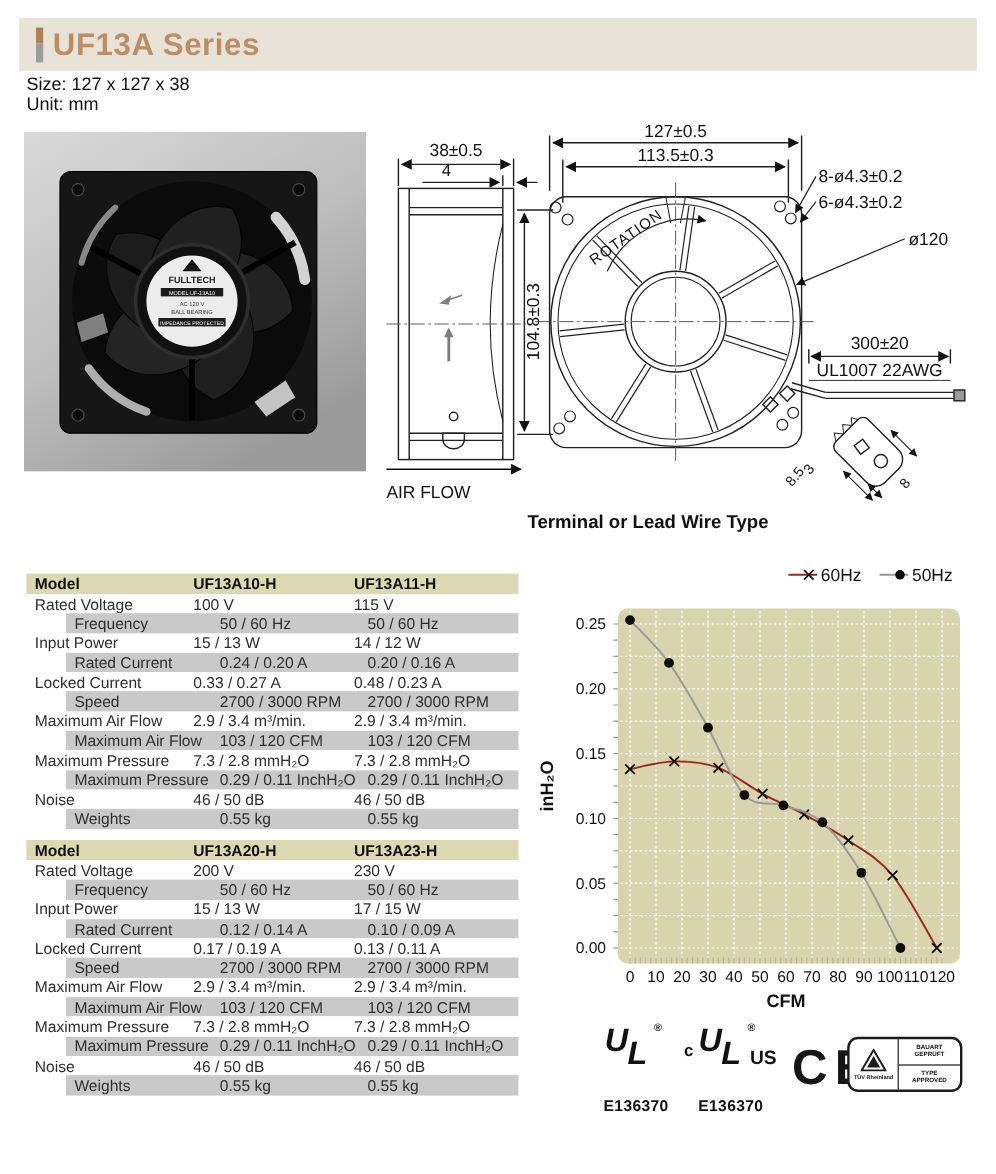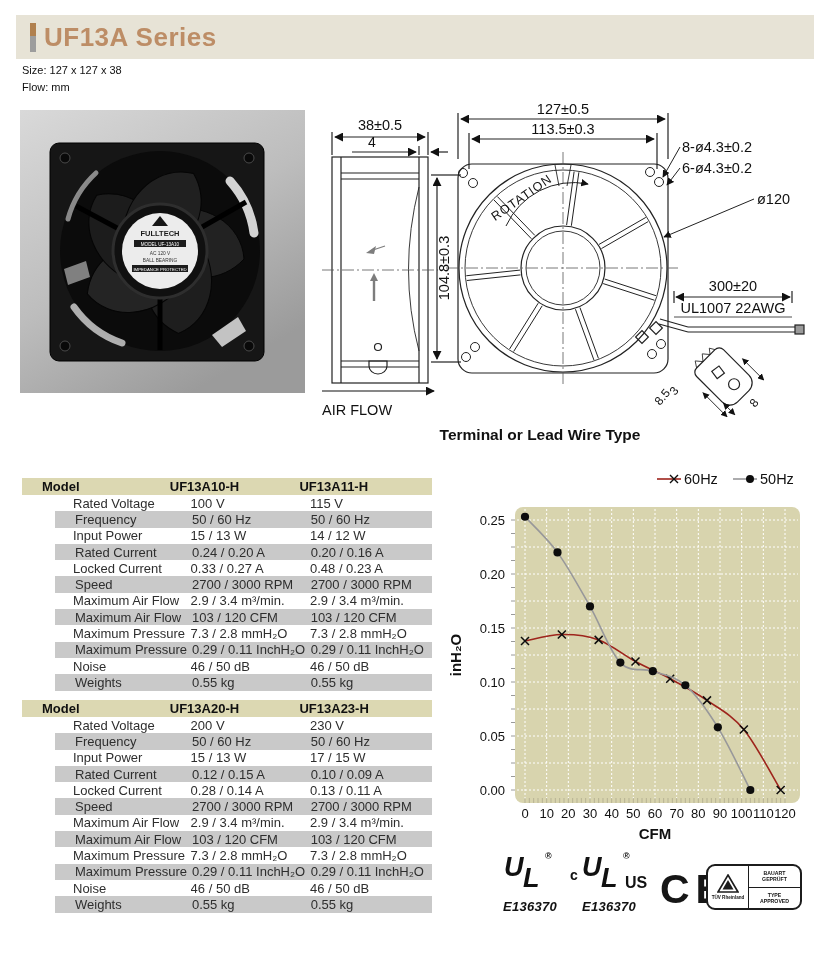--- a/index.html
+++ b/index.html
@@ -7,55 +7,55 @@
   body{font-family:"Liberation Sans",sans-serif;color:#111;}
   #page{position:relative;width:822px;height:978px;background:#fff;overflow:hidden;}
   .abs{position:absolute;}
 
   
   #header-bar{left:16px;top:15px;width:798px;height:44px;background:#e7e3d6;}
   #accent-bar{position:absolute;left:14px;top:8px;width:6px;height:29px;}
   #accent-bar .top{width:6px;height:13px;background:#b0804e;}
   #accent-bar .bot{width:6px;height:16px;background:#9d9d9d;}
   #series-title{position:absolute;left:28px;top:7px;font-size:26px;font-weight:bold;color:#bd8d66;letter-spacing:.5px;}
-  #size-block{left:22px;top:62px;font-size:11px;line-height:17px;color:#101010;}
+  #size-block{left:22px;top:62px;font-size:15px;line-height:17px;color:#101010;}
 
   
   #fan-photo{left:20px;top:110px;}
   #photo-caption{left:20px;top:395px;width:285px;text-align:center;font-size:15px;font-weight:bold;color:#0d0d0d;}
 
   
   #drawing{left:308px;top:85px;}
   #drawing text{fill:#111;font-family:"Liberation Sans",sans-serif;}
 
   
   .spec-table{position:absolute;left:22px;width:410px;font-size:13px;color:#2e2e2e;}
   .trow{display:flex;height:16.3px;align-items:center;}
   .trow.thead{background:#dcd8b2;font-weight:bold;height:17px;color:#101010;}
   .trow.even{background:#c9c9c9;margin-left:33px;}
-  .trow.odd{background:#fff;margin-left:31px;}
+  .trow.odd{background:#fff;}
   .tcell{overflow:hidden;white-space:nowrap;}
-  .tcell.c0{width:133px;padding-left:20px;}
+  .tcell.c0{width:133px;padding-left:7px;}
   .tcell.c1{width:135px;}
   .tcell.c2{width:138px;}
   #table1{top:478px;}
   #table2{top:700px;}
 
   
   #chart{left:445px;top:452px;}
   .cert{position:absolute;color:#111;}
   #ul-logo{left:503px;top:858px;width:62px;}
   #cul-logo{left:567px;top:858px;width:84px;}
   .ul-mark{position:relative;width:46px;height:38px;font-style:italic;font-weight:900;}
   .ul-mark .u{position:absolute;left:1px;top:-6px;font-size:27px;}
   .ul-mark .l{position:absolute;left:20px;top:5px;font-size:27px;}
   .ul-mark .reg{position:absolute;left:42px;top:-7px;font-size:9px;font-style:normal;font-weight:bold;}
   .ul-mark .cpfx{position:absolute;left:-11px;top:9px;font-size:14px;font-style:normal;font-weight:bold;}
   .ul-mark .ussfx{position:absolute;left:44px;top:16px;font-size:16px;font-style:normal;font-weight:bold;}
-  .cert-number{font-size:13px;font-weight:bold;margin-top:3px;letter-spacing:.3px;font-style:italic;}
+  .cert-number{font-size:13px;font-weight:bold;margin-top:18px;letter-spacing:.3px;}
   #ce-mark{left:660px;top:866px;font-size:41px;font-weight:bold;letter-spacing:6px;color:#161616;}
   #tuv-badge{left:706px;top:864px;width:96px;height:46px;border:2px solid #1c1c1c;border-radius:9px;background:#fff;display:flex;box-sizing:border-box;}
   #tuv-left{width:40px;border-right:1.5px solid #1c1c1c;display:flex;flex-direction:column;align-items:center;justify-content:center;}
   #tuv-left .tuv-name{font-size:4.6px;font-weight:bold;margin-top:1px;}
   #tuv-right{flex:1;display:flex;flex-direction:column;}
   .tuv-cell{flex:1;display:flex;flex-direction:column;align-items:center;justify-content:center;font-size:5.2px;font-weight:bold;line-height:6px;text-align:center;}
   .tuv-cell.topc{border-bottom:1px solid #1c1c1c;}
 </style>
 </head>
 <body>
@@ -64,21 +64,21 @@
 
   <div class="abs" id="header-bar">
     <div id="accent-bar">
         <div class="top"></div>
         <div class="bot"></div>
       </div>
     <div id="series-title">UF13A Series</div>
   </div>
   <div class="abs" id="size-block">
     <div>Size: 127 x 127 x 38</div>
-    <div>Flow: mm</div>
+    <div>Unit: mm</div>
   </div>
 
   <svg class="abs" id="fan-photo" width="285" height="283" viewBox="0 0 285 283">
     <defs>
       <linearGradient id="pbg" x1="0" y1="0" x2="0.6" y2="1">
         <stop offset="0" stop-color="#d9d9d9"></stop>
           <stop offset="0.55" stop-color="#bdbdbd"></stop>
           <stop offset="1" stop-color="#9b9b9b"></stop>
       </linearGradient>
       <path id="blade" d="M144,100 C190,88 226,114 228,148 C206,172 170,172 152,152 C146,134 142,114 144,100 Z"></path>
@@ -321,26 +321,26 @@
         <div class="tcell c1">50 / 60 Hz</div>
         <div class="tcell c2">50 / 60 Hz</div>
       </div>
       <div class="trow odd">
         <div class="tcell c0">Input Power</div>
         <div class="tcell c1">15 / 13 W</div>
         <div class="tcell c2">17 / 15 W</div>
       </div>
       <div class="trow even">
         <div class="tcell c0">Rated Current</div>
-        <div class="tcell c1">0.12 / 0.15 A</div>
+        <div class="tcell c1">0.12 / 0.14 A</div>
         <div class="tcell c2">0.10 / 0.09 A</div>
       </div>
       <div class="trow odd">
         <div class="tcell c0">Locked Current</div>
-        <div class="tcell c1">0.28 / 0.14 A</div>
+        <div class="tcell c1">0.17 / 0.19 A</div>
         <div class="tcell c2">0.13 / 0.11 A</div>
       </div>
       <div class="trow even">
         <div class="tcell c0">Speed</div>
         <div class="tcell c1">2700 / 3000 RPM</div>
         <div class="tcell c2">2700 / 3000 RPM</div>
       </div>
       <div class="trow odd">
         <div class="tcell c0">Maximum Air Flow</div>
         <div class="tcell c1">2.9 / 3.4 m³/min.</div>

